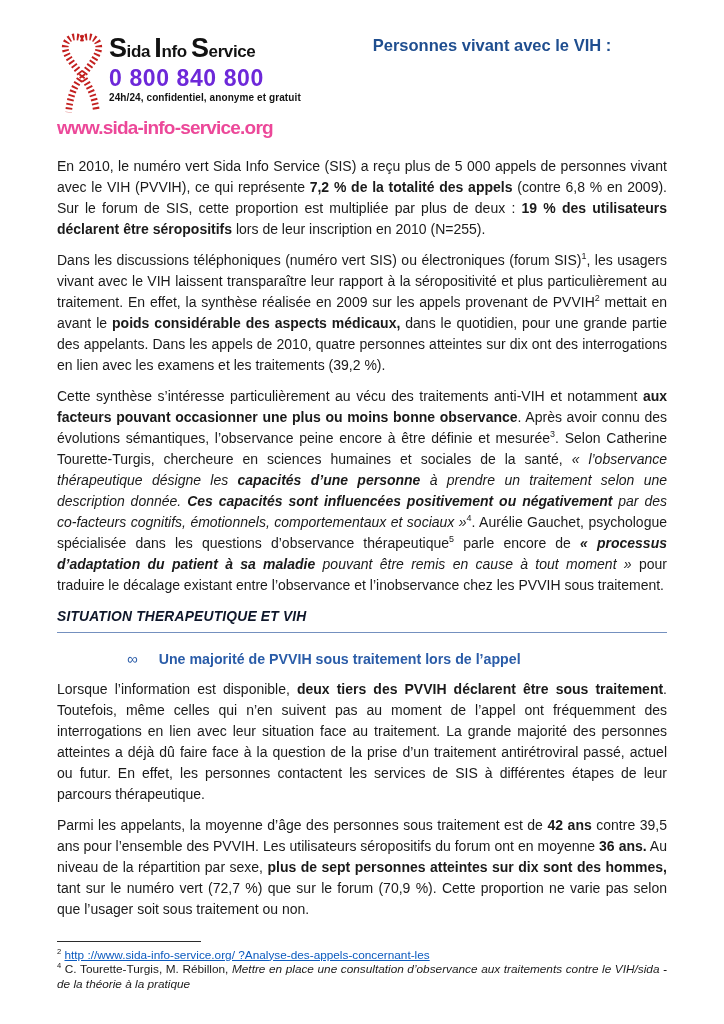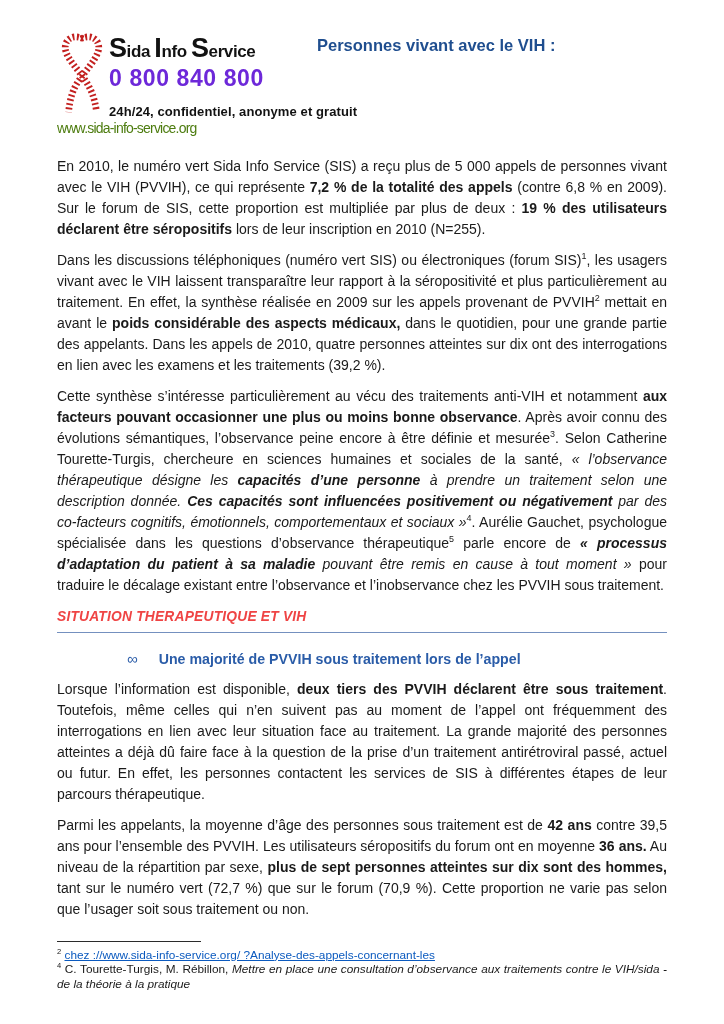--- a/index.html
+++ b/index.html
@@ -10,32 +10,32 @@
   }
   
   .header{display:flex;flex-direction:row;margin-bottom:16px;}
   .logo{width:232px;flex:none;display:flex;flex-direction:column;}
   .logo-top{display:flex;flex-direction:row;}
   .ribbon-svg{width:50px;height:86px;flex:none;}
   .logo-right{display:flex;flex-direction:column;margin-left:2px;margin-top:2px;}
   .logo-name{font-weight:bold;color:#121212;font-size:17px;line-height:28px;white-space:nowrap;letter-spacing:-0.4px;}
   .logo-name .big{font-size:27px;}
   .logo-phone{color:#6d28d9;font-weight:bold;font-size:23px;line-height:25px;letter-spacing:0.6px;white-space:nowrap;}
-  .logo-tagline{color:#121212;font-weight:bold;font-size:13px;line-height:11px;letter-spacing:0.1px;white-space:nowrap;margin-top:15px;}
-  .logo-site{color:#4d7c0f;font-weight:normal;font-size:14px;line-height:24px;letter-spacing:-0.8px;white-space:nowrap;margin-top:-2px;}
-  .titles{flex:1;color:#1f4e8f;font-weight:bold;padding-left:28px;margin-top:2px;}
+  .logo-tagline{color:#121212;font-weight:bold;font-size:10px;line-height:11px;letter-spacing:0.1px;white-space:nowrap;margin-top:1px;}
+  .logo-site{color:#ec4899;font-weight:bold;font-size:19px;line-height:24px;letter-spacing:-0.8px;white-space:nowrap;margin-top:-2px;}
+  .titles{flex:1;text-align:center;color:#1f4e8f;font-weight:bold;padding-left:28px;margin-top:2px;}
   .doc-title div{font-size:16.5px;line-height:23px;}
   .doc-subtitle{margin-top:16px;}
   .doc-subtitle div{font-size:16.5px;line-height:23px;}
   
   .para{font-size:14px;line-height:21px;text-align:justify;margin:0 0 10px 0;}
   .para:last-child{margin-bottom:8px;}
   sup{font-size:0.64em;line-height:0;}
   .section-heading{
-    color:#ef4444;font-style:italic;font-weight:bold;font-size:13.8px;letter-spacing:0.2px;
+    color:#0f172a;font-style:italic;font-weight:bold;font-size:13.8px;letter-spacing:0.2px;
     border-bottom:1.5px solid #7490bf;padding-bottom:8px;margin:13px 0 0 0;
   }
   .subheading{margin:17px 0 11px 70px;color:#2a5ca8;font-weight:bold;font-size:14.2px;line-height:18px;}
   .subheading .inf{display:inline-block;margin-right:21px;font-weight:normal;font-size:15px;}
   .link{color:#0b5abf;text-decoration:underline;cursor:pointer;}
   
   .footnotes-block{margin-top:auto;}
   .fn-sep{width:144px;border-top:1.2px solid #2b2b2b;margin-bottom:6px;}
   .fn{font-size:11.8px;line-height:14.8px;text-align:justify;}
 </style>
@@ -76,18 +76,18 @@
     <div class="subheading">
       <span class="inf">∞</span><span>Une majorité de PVVIH sous traitement lors de l’appel</span>
     </div>
 
     <p class="para"><span>Lorsque l’information est disponible, </span><span style="font-weight: bold;">deux tiers des PVVIH déclarent être sous traitement</span><span>. Toutefois, même celles qui n’en suivent pas au moment de l’appel ont fréquemment des interrogations en lien avec leur situation face au traitement. La grande majorité des personnes atteintes a déjà dû faire face à la question de la prise d’un traitement antirétroviral passé, actuel ou futur. En effet, les personnes contactent les services de SIS à différentes étapes de leur parcours thérapeutique.</span></p>
     <p class="para"><span>Parmi les appelants, la moyenne d’âge des personnes sous traitement est de </span><span style="font-weight: bold;">42 ans</span><span> contre 39,5 ans pour l’ensemble des PVVIH. Les utilisateurs séropositifs du forum ont en moyenne </span><span style="font-weight: bold;">36 ans.</span><span> Au niveau de la répartition par sexe, </span><span style="font-weight: bold;">plus de sept personnes atteintes sur dix sont des hommes,</span><span> tant sur le numéro vert (72,7 %) que sur le forum (70,9 %). Cette proportion ne varie pas selon que l’usager soit sous traitement ou non.</span></p>
   </div>
 
   <div class="footnotes-block">
     <div class="fn-sep"></div>
-    <div class="fn"><sup>2</sup><span> </span><span class="link">chez ://www.sida-info-service.org/ ?Analyse-des-appels-concernant-les</span></div>
+    <div class="fn"><sup>2</sup><span> </span><span class="link">http ://www.sida-info-service.org/ ?Analyse-des-appels-concernant-les</span></div>
     <div class="fn"><sup>4</sup><span> C. Tourette-Turgis, M. Rébillon, </span><span style="font-style: italic;">Mettre en place une consultation d’observance aux traitements contre le VIH/sida - de la théorie à la pratique</span></div>
 
   </div>
 
 </div>
 
 </body></html>

